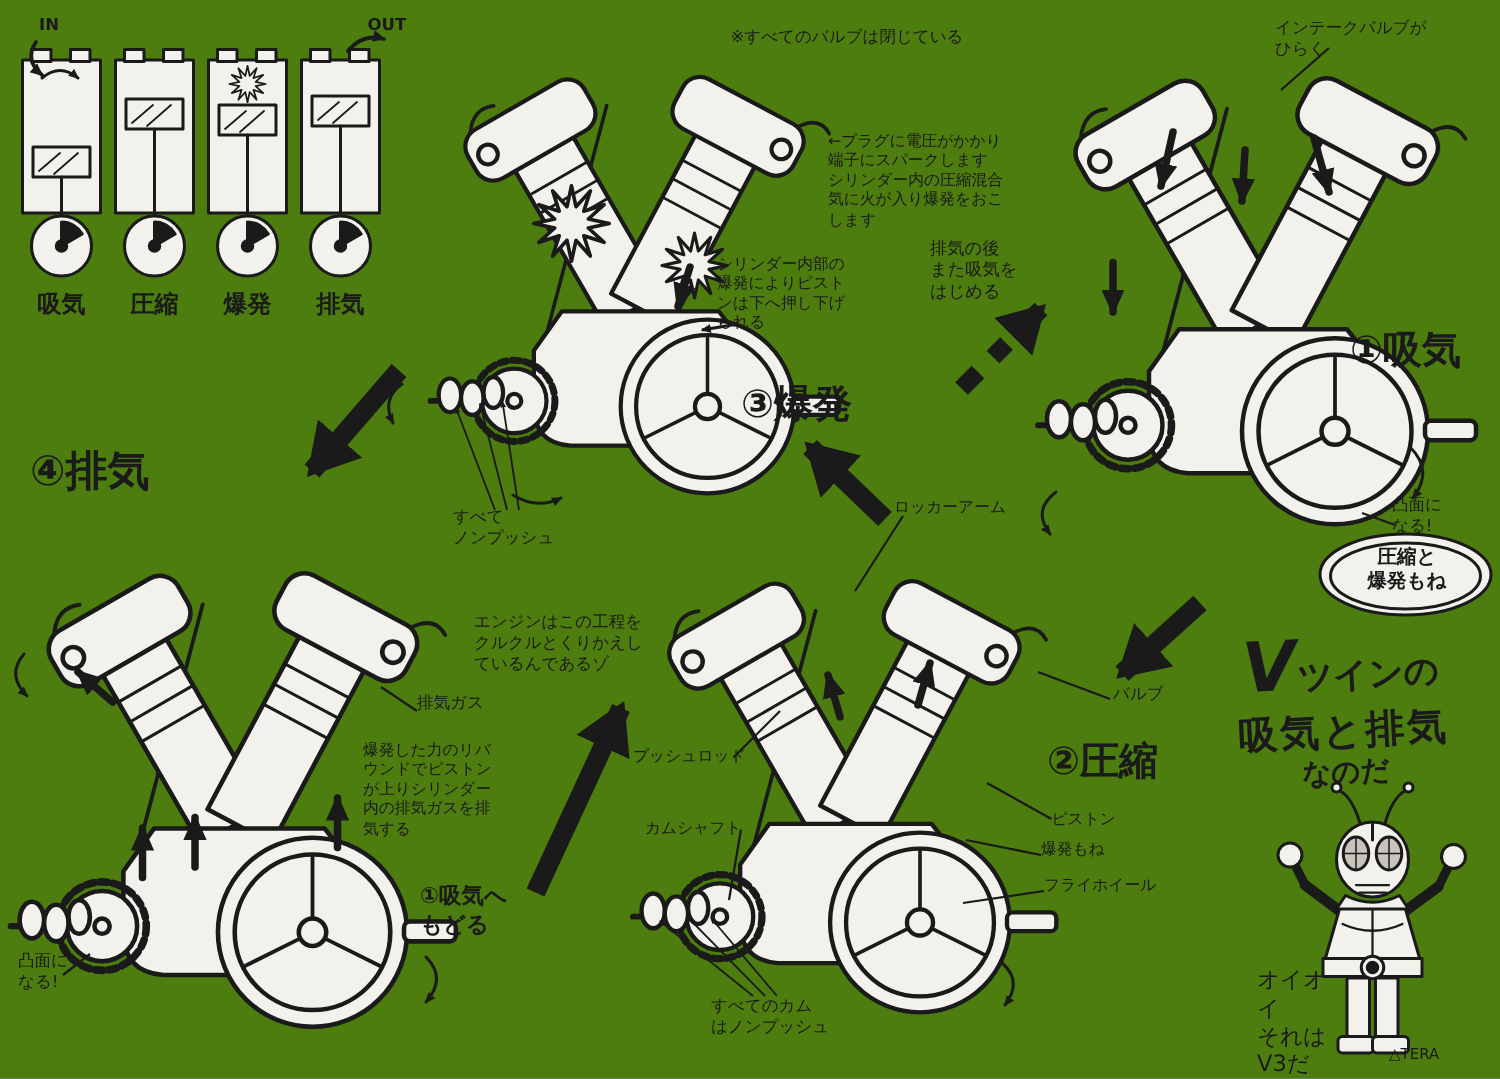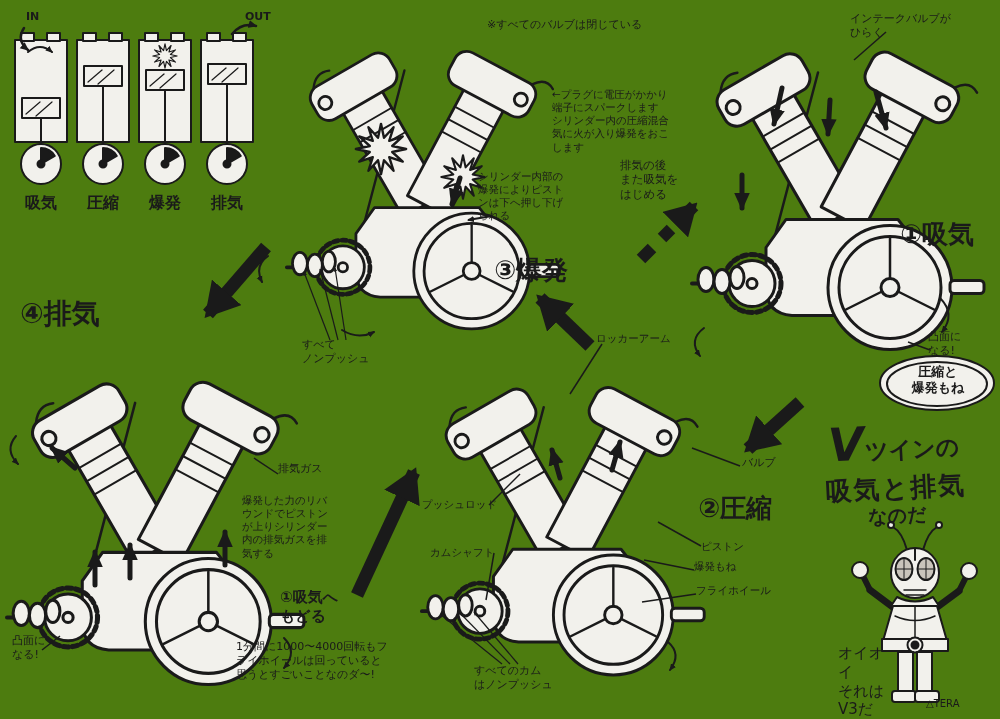--- a/index.html
+++ b/index.html
@@ -252,25 +252,25 @@
 <div class="lbl" style="left:552px;top:88px;width:118px;font-size:10.5px;">←プラグに電圧がかかり端子にスパークします シリンダー内の圧縮混合気に火が入り爆発をおこします</div>
 <div class="lbl pre" style="left:302px;top:338px;font-size:11px;">すべて
 ノンプッシュ</div>
 <div class="lbl pre" style="left:620px;top:158px;font-size:11.5px;">排気の後
 また吸気を
 はじめる</div>
 <div class="lbl pre" style="left:850px;top:12px;font-size:11px;">インテークバルブが
 ひらく</div>
 <div class="lbl pre" style="left:928px;top:330px;font-size:11px;">凸面に
 なる!</div>
+<div class="lbl" style="left:316px;top:408px;width:120px;font-size:11px;">エンジンはこの工程をクルクルとくりかえしているんであるゾ</div>
 <div class="lbl" style="left:278px;top:462px;font-size:11px;">排気ガス</div>
 <div class="lbl" style="left:242px;top:494px;width:88px;font-size:10.5px;">爆発した力のリバウンドでピストンが上りシリンダー内の排気ガスを排気する</div>
 <div class="lbl b pre" style="left:280px;top:588px;font-size:15px;">①吸気へ
 もどる</div>
-<div class="lbl" style="left:236px;top:640px;width:152px;font-size:11px;">1分間に1000〜4000回転もフライホイールは回っていると思うとすごいことなのダ〜!</div>
 <div class="lbl pre" style="left:12px;top:634px;font-size:11px;">凸面に
 なる!</div>
 <div class="lbl pre" style="left:474px;top:664px;font-size:11px;">すべてのカム
 はノンプッシュ</div>
 
 <div class="lbl" style="left:596px;top:332px;font-size:10.5px;">ロッカーアーム</div>
 <div class="lbl" style="left:422px;top:498px;font-size:10.5px;">プッシュロッド</div>
 <div class="lbl" style="left:430px;top:546px;font-size:10.5px;">カムシャフト</div>
 <div class="lbl" style="left:742px;top:456px;font-size:11px;">バルブ</div>
 <div class="lbl" style="left:701px;top:540px;font-size:10.5px;">ピストン</div>

